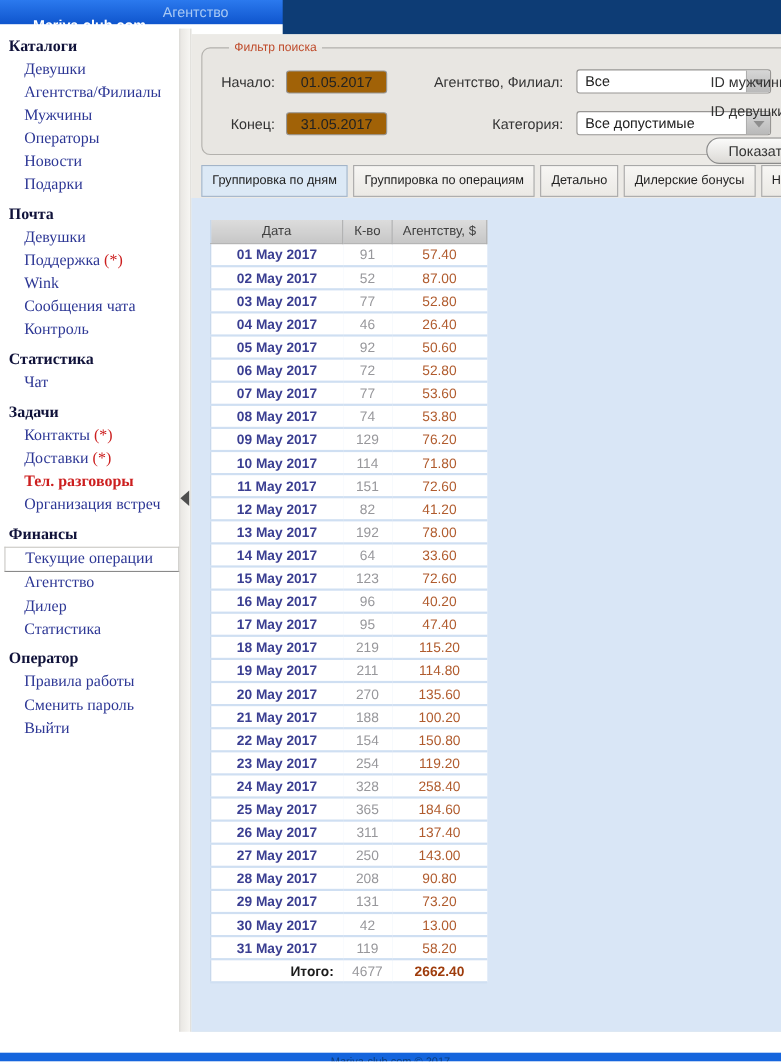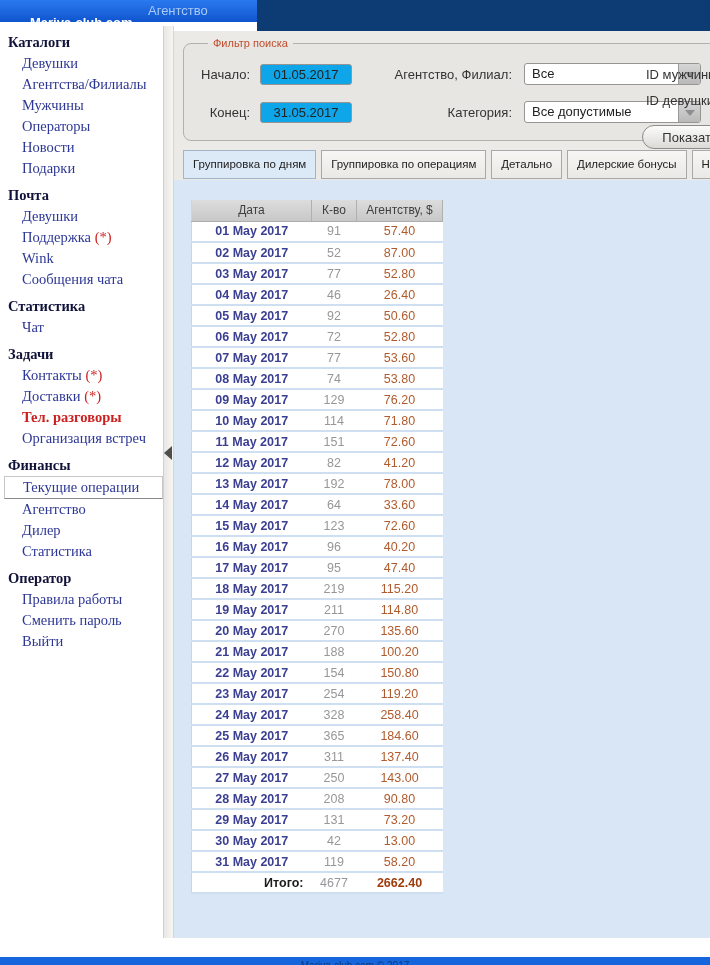--- a/index.html
+++ b/index.html
@@ -45,21 +45,21 @@
                     background:#e8e6e2; border:1px solid #b3b1ad; border-radius:8px; }
   fieldset.filter legend { margin-left:24px; padding:0 5px; font-size:11px;
                            color:#bf4b2b; }
   .frow { display:flex; align-items:center; }
   .frow1 { margin-top:14px; }
   .frow2 { margin-top:16px; }
   .flabel { font-size:13px; color:#333; text-align:right; }
   .flabel.l1 { width:60px; margin-left:6px; }
   .flabel.l2 { width:128px; margin-left:32px; }
   .txt-input { width:92px; height:21px; margin-left:10px; border:1px solid #979593;
-               border-radius:3px; background:#0ea5e9; font-size:13px; text-align:center;
+               border-radius:3px; background:#a16207; font-size:13px; text-align:center;
                color:#222; font-family:"Liberation Sans", sans-serif; }
   .select { width:177px; height:22px; margin-left:12px; background:#fff;
             border:1px solid #979593; border-radius:3px; position:relative;
             font-size:13px; color:#222; line-height:20px; padding-left:7px;
             cursor:pointer; }
   .select .arrow-btn { position:absolute; right:0; top:0; width:22px; height:20px;
             background:linear-gradient(#d6d6d6,#b9b9b9); border-left:1px solid #9a9a9a;
             border-radius:0 2px 2px 0; }
   .select .arrow-btn:after { content:""; position:absolute; left:6px; top:8px;
             border-left:5px solid transparent; border-right:5px solid transparent;
@@ -123,20 +123,21 @@
     <div class="side-item"><span>Агентства/Филиалы</span></div>
     <div class="side-item"><span>Мужчины</span></div>
     <div class="side-item"><span>Операторы</span></div>
     <div class="side-item"><span>Новости</span></div>
     <div class="side-item"><span>Подарки</span></div>
     <div class="group-title">Почта</div>
     <div class="side-item"><span>Девушки</span></div>
     <div class="side-item"><span>Поддержка</span><span class="red"> (*)</span></div>
     <div class="side-item"><span>Wink</span></div>
     <div class="side-item"><span>Сообщения чата</span></div>
+    <div class="side-item"><span>Контроль</span></div>
     <div class="group-title">Статистика</div>
     <div class="side-item"><span>Чат</span></div>
     <div class="group-title">Задачи</div>
     <div class="side-item"><span>Контакты</span><span class="red"> (*)</span></div>
     <div class="side-item"><span>Доставки</span><span class="red"> (*)</span></div>
     <div class="side-item alert"><span>Тел. разговоры</span></div>
     <div class="side-item"><span>Организация встреч</span></div>
     <div class="group-title">Финансы</div>
     <div class="side-item selected"><span>Текущие операции</span></div>
     <div class="side-item"><span>Агентство</span></div>

